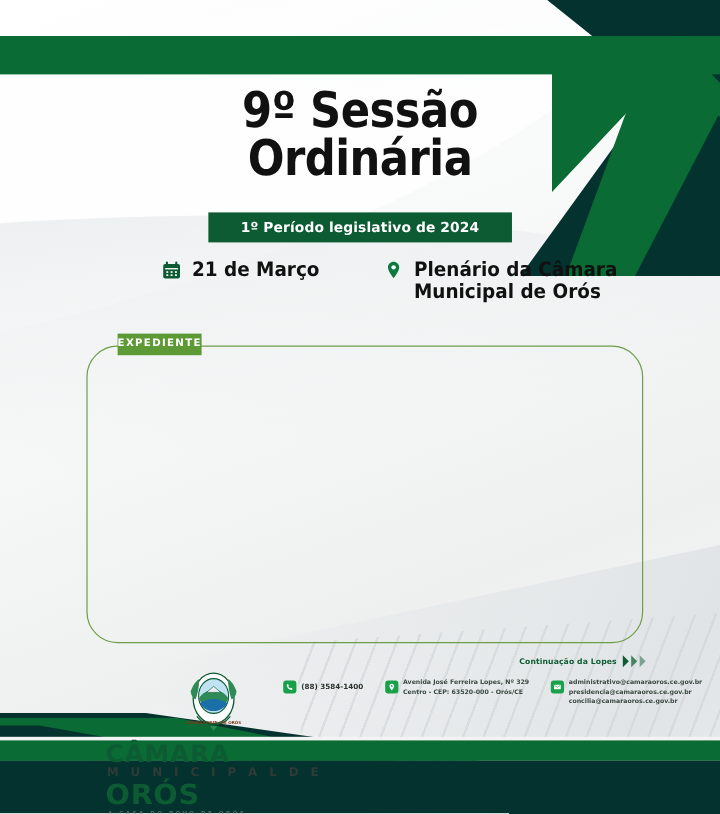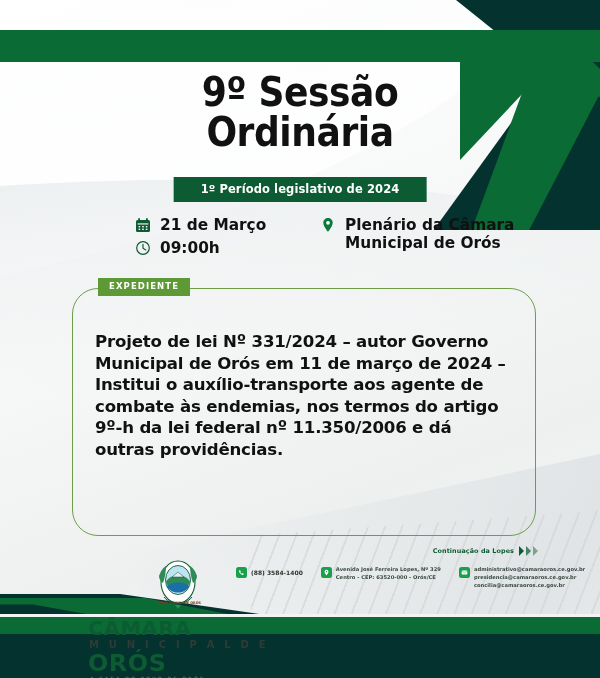--- a/index.html
+++ b/index.html
@@ -152,21 +152,21 @@
   }
   .card-badge {
     position:absolute;
     left:25px; top:-11px;
     background:#5d9a35;
     color:#ffffff;
     font-family:"DejaVu Sans", sans-serif;
     font-weight:bold;
     font-size:8.5px;
     letter-spacing:1.1px;
-    padding:4px 11px 5px;
+    padding:4px 0 5px;
     line-height:1;
   }
   .card-body {
     position:absolute;
     left:22px; right:22px; top:42px;
     font-family:"DejaVu Sans", sans-serif;
     font-weight:bold;
     font-size:16.6px;
     line-height:1.30;
     color:#111;
@@ -283,50 +283,40 @@
                 <rect x="7.2" y="9" width="1.6" height="1.4"></rect>
                 <rect x="10.8" y="9" width="1.6" height="1.4"></rect>
                 <rect x="3.6" y="11.6" width="1.6" height="1.4"></rect>
                 <rect x="7.2" y="11.6" width="1.6" height="1.4"></rect>
                 <rect x="10.8" y="11.6" width="1.6" height="1.4"></rect>
               </g>
             </svg>
         </span>
         <span class="meta-text">21 de Março</span>
       </div>
-      <div class="meta-row">
-        <span class="meta-icon">
-          <svg viewBox="0 0 16 16">
-              <circle cx="8" cy="8" r="6.3" fill="none" stroke="#0d5b33" stroke-width="1.2"></circle>
-              <path d="M8 4.4V8.2l2.8 1.7" fill="none" stroke="#0d5b33" stroke-width="1.2" stroke-linecap="round"></path>
-            </svg>
-        </span>
-        <span class="meta-text">09:00h</span>
-      </div>
     </div>
 
     <div class="meta-col place-col">
       <div class="meta-row">
         <span class="meta-icon">
           <svg viewBox="0 0 16 16">
               <path d="M8 1.1c-2.6 0-4.7 2.1-4.7 4.7 0 3.5 4.7 9.1 4.7 9.1s4.7-5.6 4.7-9.1c0-2.6-2.1-4.7-4.7-4.7z" fill="#0d7a3d"></path>
               <circle cx="8" cy="5.8" r="1.85" fill="#ffffff"></circle>
             </svg>
         </span>
         <span class="meta-text">
           <span>Plenário da Câmara</span><br>
           <span>Municipal de Orós</span>
         </span>
       </div>
     </div>
   </div>
 
   <div class="card">
     <div class="card-badge">EXPEDIENTE</div>
-    <div class="card-body">Projeto de lei Nº 331/2024 – autor Governo Municipal de Orós em 11 de março de 2024 – Institui o auxílio-transporte aos agente de combate às endemias, nos termos do artigo 9º-h da lei federal nº 11.350/2006 e dá outras providências.</div>
   </div>
 
   <div class="cont">
     <span class="cont-text">Continuação da Lopes</span>
     <span class="cont-arrows">
         <span></span>
         <span></span>
         <span></span>
       </span>
   </div>

